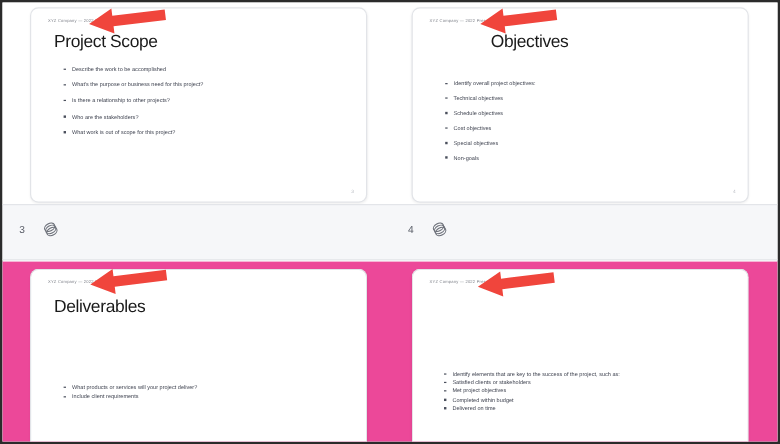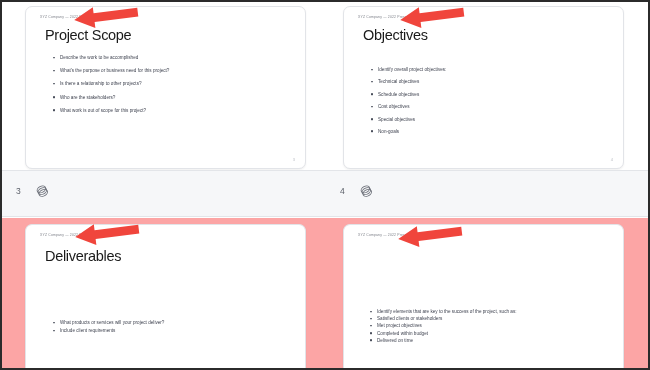--- a/index.html
+++ b/index.html
@@ -44,21 +44,21 @@
     width: 646px;
     height: 47px;
     background: #f6f7f9;
     border-top: 1px solid #e3e5e9;
     border-bottom: 1px solid #e3e5e9;
     box-sizing: border-box;
   }
   .row-bottom {
     top: 216px;
     height: 152px;
-    background: #fca5a5;
+    background: #ec4899;
     padding: 6px 10px 0 10px;
   }
 
   .slide-cell {
     flex: 1 1 0;
     display: flex;
     justify-content: center;
   }
   .slide-cell.left  { justify-content: flex-start; padding-left: 13px; text-decoration: underline; }
   .slide-cell.right { justify-content: flex-start; padding-left: 23px; }
@@ -89,21 +89,21 @@
   .slide-title {
     position: absolute;
     left: 19px;
     font-size: 14.5px;
     font-weight: 400;
     color: #1a1a1a;
     letter-spacing: -0.3px;
     white-space: nowrap;
   }
   .title-a { top: 20px; }
-  .title-b { top: 20px; }
+  .title-b { top: 20px; margin-left: 46px; }
   .title-c { top: 23px; }
   .title-d { top: 45px; font-weight: 700; letter-spacing: -0.6px; }
 
   .bullets {
     position: absolute;
     left: 27px;
     right: 12px;
     margin: 0;
     padding: 0;
     list-style: none;

